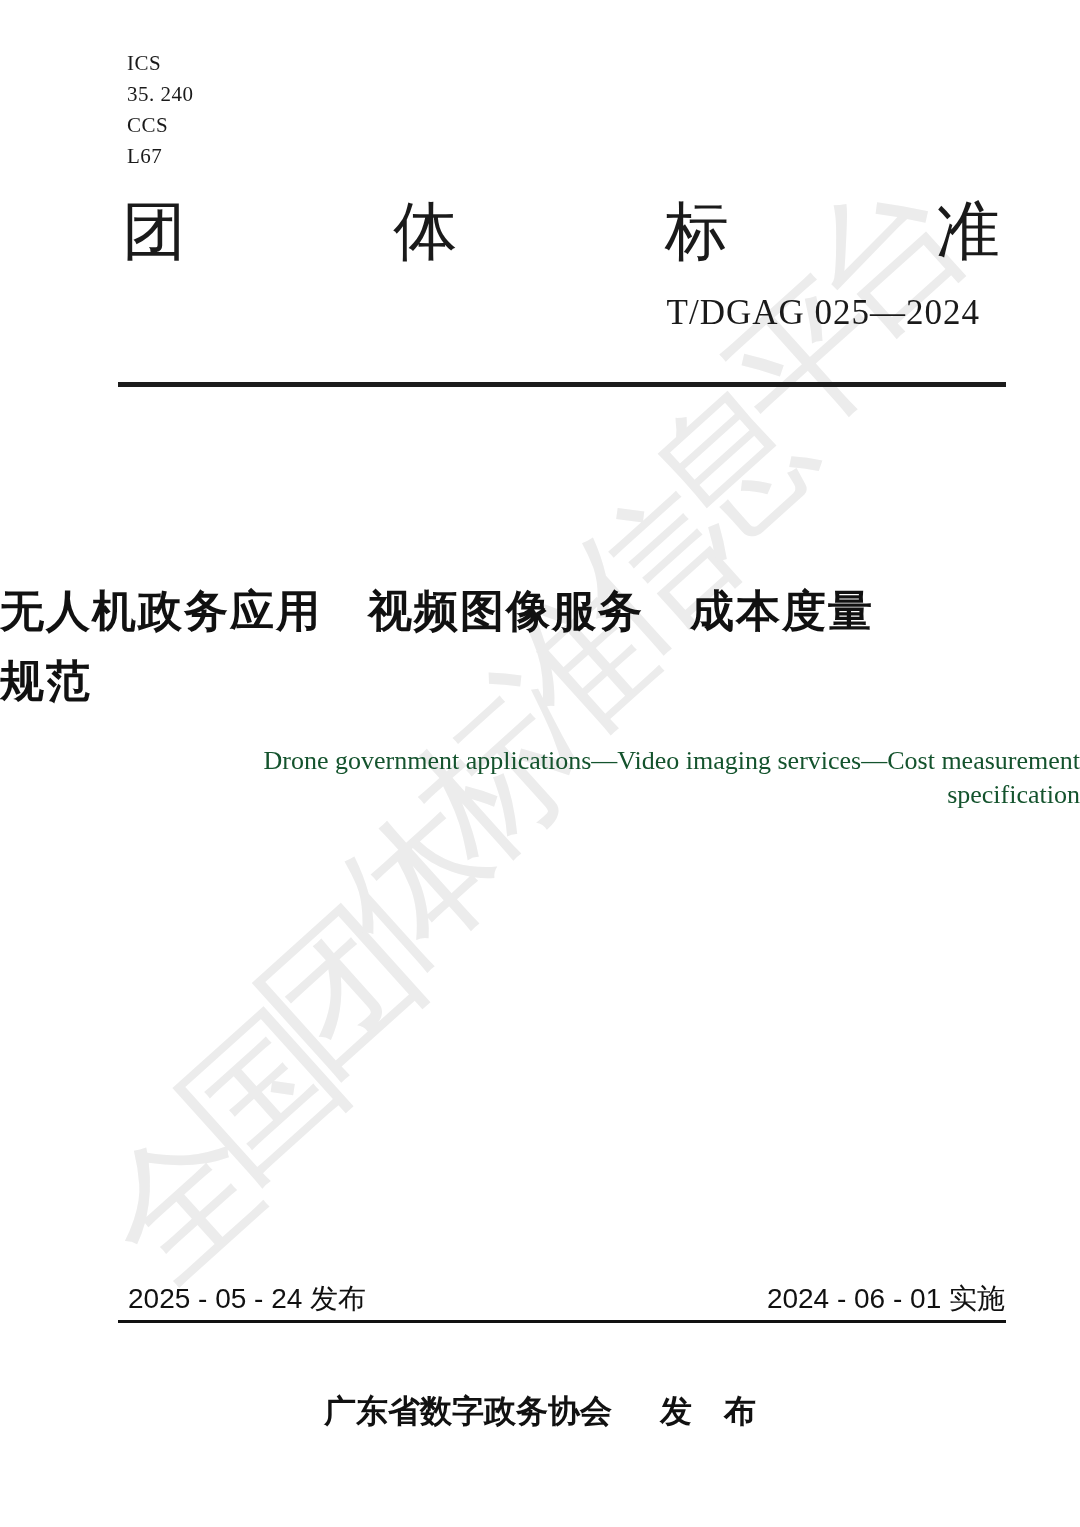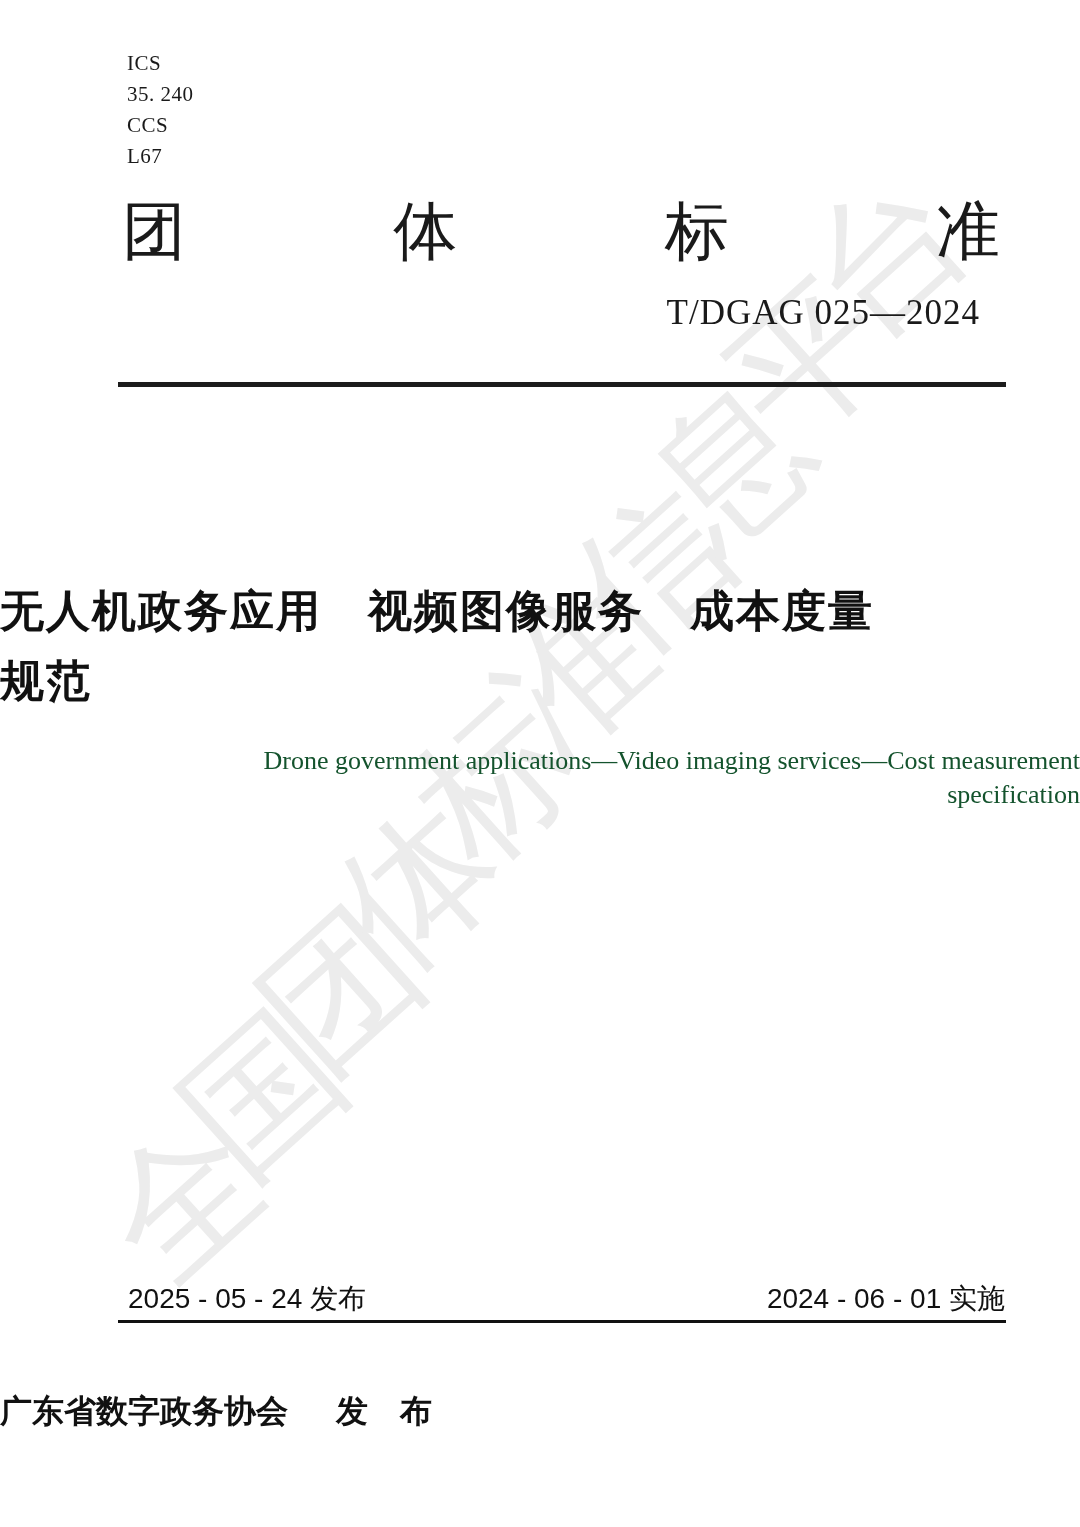--- a/index.html
+++ b/index.html
@@ -143,20 +143,21 @@
     height: 3px;
     background: #111111;
   }
 
   .footer {
     position: absolute;
     left: 0;
     right: 0;
     top: 1390px;
     display: flex;
+    justify-content: center;
     gap: 48px;
     font-family: "Liberation Sans", sans-serif;
     font-weight: 600;
     font-size: 32px;
     color: #111111;
   }
 </style>
 </head>
 <body>
 

